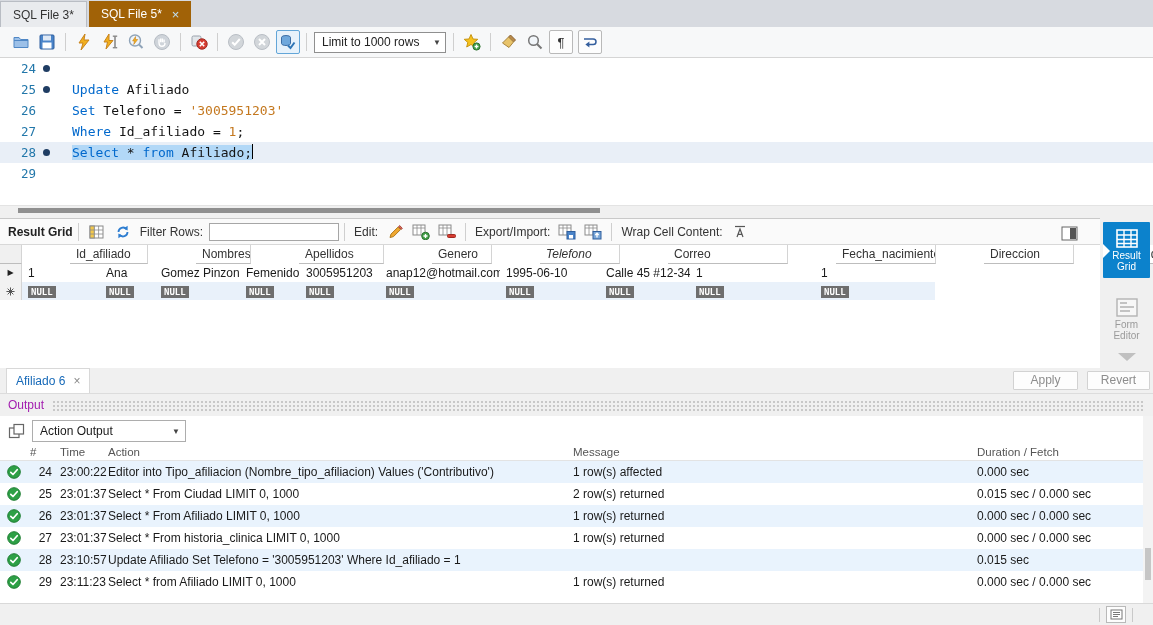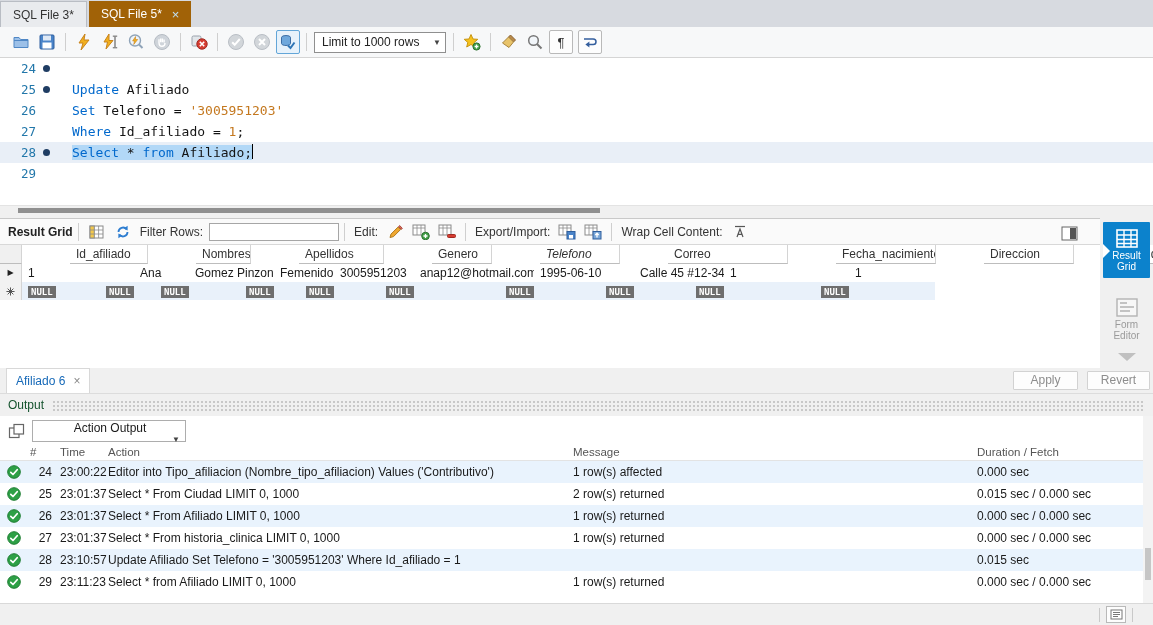--- a/index.html
+++ b/index.html
@@ -92,29 +92,29 @@
           border-bottom:none; display:flex; align-items:center; padding:0 9px; }
   .rtab .t { color:#1669b8; font-size:12px; }
   .rtab .close { color:#8a8a8a; margin-left:8px; font-size:12px; }
   .abtn { position:absolute; top:3px; height:19px; background:#fdfdfd; border:1px solid #d2d2d2;
           color:#8d8d8d; font-size:12px; text-align:center; line-height:17px; border-radius:1px; }
   .abtn.apply { left:1013px; width:65px; }
   .abtn.revert { left:1087px; width:63px; }
 
   
   .out-title { position:absolute; top:394px; left:0; right:0; height:22px; background:#f0f0f0; }
-  .out-title .t { position:absolute; left:8px; top:4px; color:#14532d; font-size:12px; }
+  .out-title .t { position:absolute; left:8px; top:4px; color:#a21caf; font-size:12px; }
   .out-title .dots { position:absolute; left:52px; right:10px; top:6px; bottom:5px;
                      background-image:radial-gradient(#c8c8c8 0.9px, transparent 1px);
                      background-size:4px 4px; }
   .out-body { position:absolute; top:416px; left:0; right:0; height:187px; background:#fff; }
   .out-selrow { position:absolute; top:4px; left:0; height:24px; }
   .layericon { position:absolute; left:8px; top:3px; }
   .selectbox { position:absolute; left:32px; top:0; width:154px; height:22px; background:#fff;
-               border:1px solid #adadad; display:flex; align-items:center; padding:0 5px 0 7px;flex-direction:column; }
+               border:1px solid #adadad; display:flex; align-items:center; padding:0 5px 0 7px; }
   .selectbox .caret { margin-left:auto; font-size:8px; color:#444; }
   .ohead { position:absolute; top:28px; left:0; right:10px; height:17px; border-bottom:1px solid #e3e3e3; }
   .ohead span { position:absolute; top:0; line-height:16px; color:#555; font-size:11.5px; }
   .orows { position:absolute; top:45px; left:0; right:10px; }
   .orow { position:relative; height:22px; }
   .orow.tint { background:#e9f3fd; }
   .orow span, .ohead span { white-space:nowrap; }
   .oc-st  { position:absolute; left:7px;  top:4px; }
   .oc-idx { position:absolute; left:26px; width:26px; text-align:right; line-height:22px; }
   .oc-time{ position:absolute; left:60px; line-height:22px; }
@@ -356,21 +356,21 @@
       <div class="ghc" style="width: 90px; flex: 0 0 auto;">Direccion</div>
       <div class="ghc" style="width: 125px; flex: 0 0 auto;">Fk_id_tipo_afiliacion</div>
       <div class="ghc" style="width: 120px; flex: 0 0 auto;">Fk_id_estado_afiliacion</div>
     </div>
   <div>
       <div class="grow">
         <div class="gc marker" style="width: 22px; flex: 0 0 auto;">
           <span class="arrowmark">▶</span>
         </div>
         <div class="gc" style="width: 78px; flex: 0 0 auto;">1</div>
-        <div class="gc" style="width: 55px; flex: 0 0 auto; margin-left: 34px;">Ana</div>
+        <div class="gc" style="width: 55px; flex: 0 0 auto;">Ana</div>
         <div class="gc" style="width: 85px; flex: 0 0 auto;">Gomez Pinzon</div>
         <div class="gc" style="width: 60px; flex: 0 0 auto;">Femenido</div>
         <div class="gc" style="width: 80px; flex: 0 0 auto;">3005951203</div>
         <div class="gc" style="width: 120px; flex: 0 0 auto;">anap12@hotmail.com</div>
         <div class="gc" style="width: 100px; flex: 0 0 auto;">1995-06-10</div>
         <div class="gc" style="width: 90px; flex: 0 0 auto;">Calle 45 #12-34</div>
         <div class="gc" style="width: 125px; flex: 0 0 auto;">1</div>
         <div class="gc" style="width: 120px; flex: 0 0 auto;">1</div>
       </div>
       <div class="grow">

